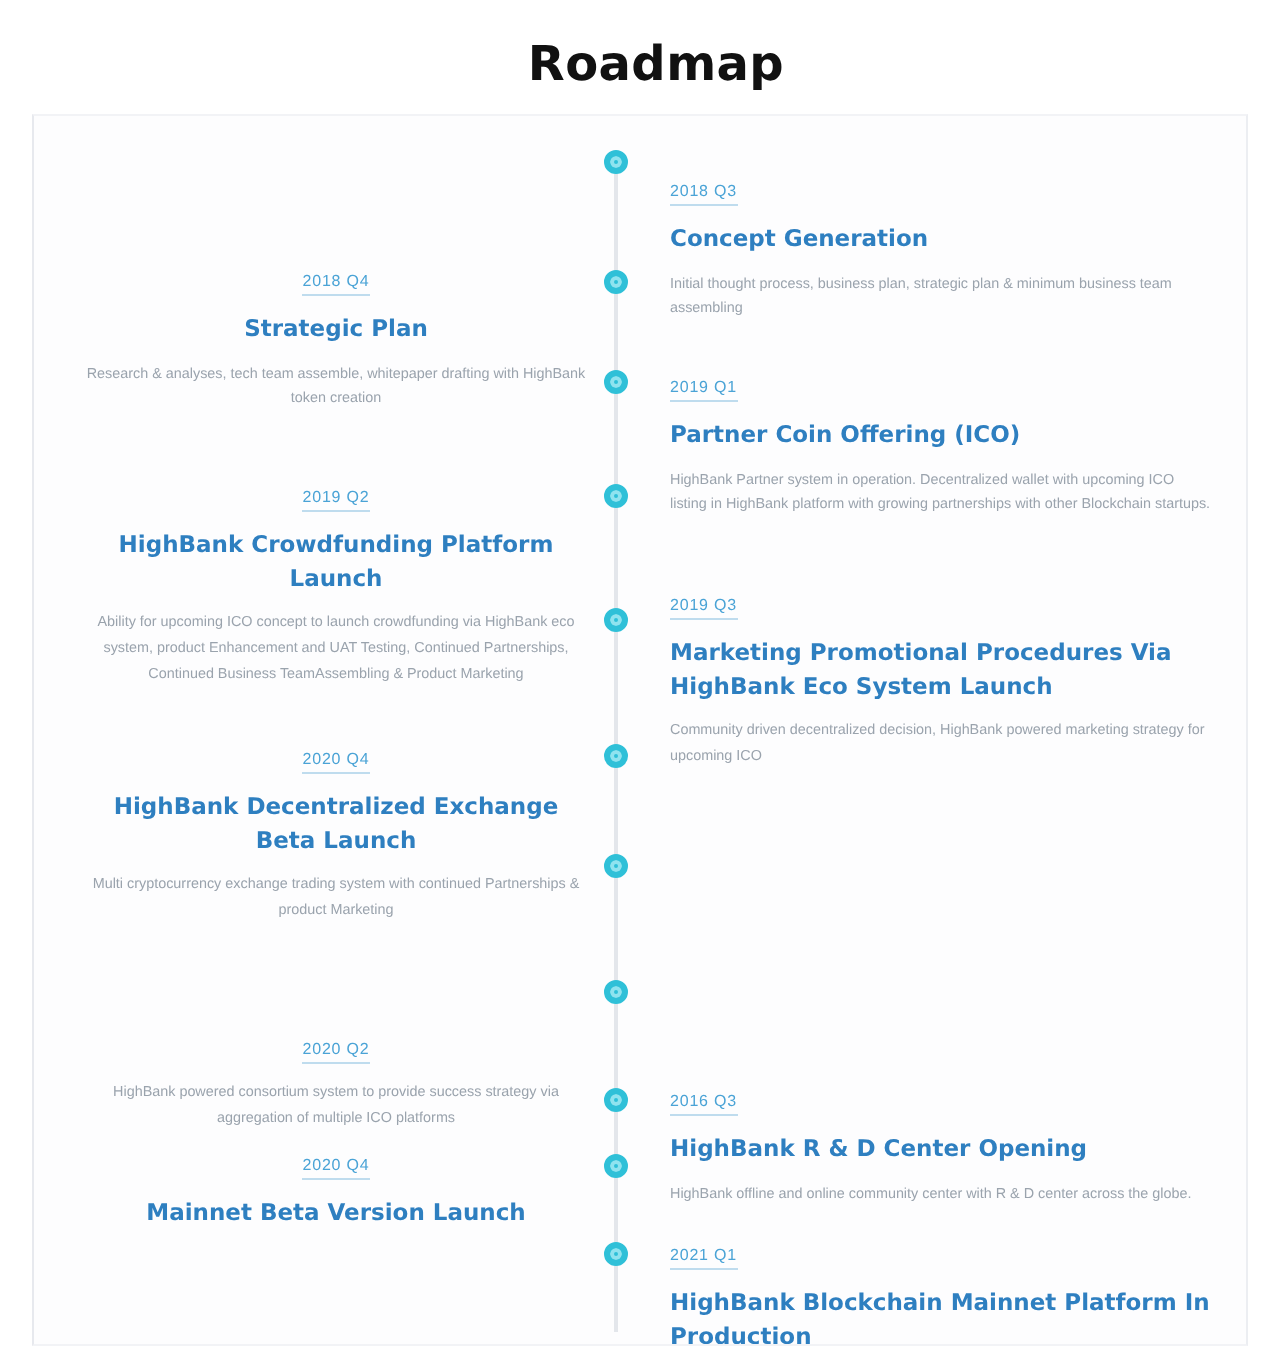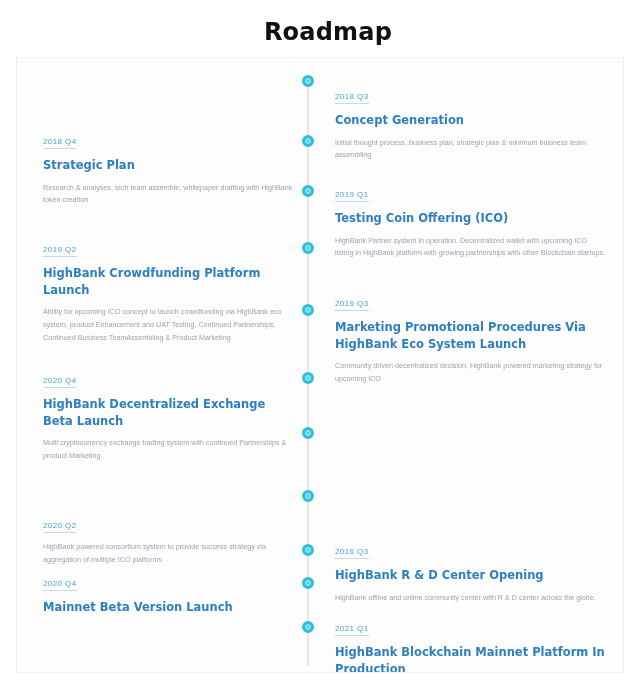--- a/index.html
+++ b/index.html
@@ -54,21 +54,21 @@
     top: 18px;
     bottom: 6px;
     width: 2px;
     background: #e3e6eb;
   }
   .entry {
     position: absolute;
     width: 272px;
   }
   .entry.right { left: 318px; text-align: left; }
-  .entry.left  { left: 26px; width: 250px; text-align: left; }
+  .entry.left  { left: 26px; width: 250px; text-align: center; }
 
   .dot {
     position: absolute;
     left: 285px;
     width: 12px;
     height: 12px;
     border-radius: 50%;
     background: #2fc0d8;
     border: 3px solid #2fc0d8;
     box-shadow: inset 0 0 0 2px #8fe3ef;
@@ -107,21 +107,21 @@
   <h1 class="page-title">Roadmap</h1>
 
   <div class="card">
     <div class="timeline" id="timeline">
       <div class="axis"></div>
     <div class="dot" style="top: 17px;"></div>
         <div class="entry right" style="top: 14px; margin-top: 13px;"><div class="date">2018 Q3</div><div class="title">Concept Generation</div><div class="desc">Initial thought process, business plan, strategic plan &amp; minimum business team assembling</div></div>
         <div class="dot" style="top: 77px;"></div>
         <div class="entry left" style="top: 72px;"><div class="date">2018 Q4</div><div class="title">Strategic Plan</div><div class="desc">Research &amp; analyses, tech team assemble, whitepaper drafting with HighBank token creation</div></div>
         <div class="dot" style="top: 127px;"></div>
-        <div class="entry right" style="top: 125px;"><div class="date">2019 Q1</div><div class="title">Testing Coin Offering (ICO)</div><div class="desc">HighBank Partner system in operation. Decentralized wallet with upcoming ICO listing in HighBank platform with growing partnerships with other Blockchain startups.</div></div>
+        <div class="entry right" style="top: 125px;"><div class="date">2019 Q1</div><div class="title">Partner Coin Offering (ICO)</div><div class="desc">HighBank Partner system in operation. Decentralized wallet with upcoming ICO listing in HighBank platform with growing partnerships with other Blockchain startups.</div></div>
         <div class="dot" style="top: 184px;"></div>
         <div class="entry left" style="top: 180px;"><div class="date">2019 Q2</div><div class="title">HighBank Crowdfunding Platform Launch</div><div class="desc">Ability for upcoming ICO concept to launch crowdfunding via HighBank eco system, product Enhancement and UAT Testing, Continued Partnerships, Continued Business TeamAssembling &amp; Product Marketing</div></div>
         <div class="dot" style="top: 246px;"></div>
         <div class="entry right" style="top: 234px;"><div class="date">2019 Q3</div><div class="title">Marketing Promotional Procedures Via HighBank Eco System Launch</div><div class="desc">Community driven decentralized decision, HighBank powered marketing strategy for upcoming ICO</div></div>
         <div class="dot" style="top: 314px;"></div>
         <div class="entry left" style="top: 311px;"><div class="date">2020 Q4</div><div class="title">HighBank Decentralized Exchange Beta Launch</div><div class="desc">Multi cryptocurrency exchange trading system with continued Partnerships &amp; product Marketing</div></div>
         <div class="dot" style="top: 369px;"></div>
         <div class="dot" style="top: 432px;"></div>
         <div class="entry left" style="top: 428px; margin-top: 28px;"><div class="date">2020 Q2</div><div class="desc">HighBank powered consortium system to provide success strategy via aggregation of multiple ICO platforms</div></div>
         <div class="dot" style="top: 486px;"></div>

